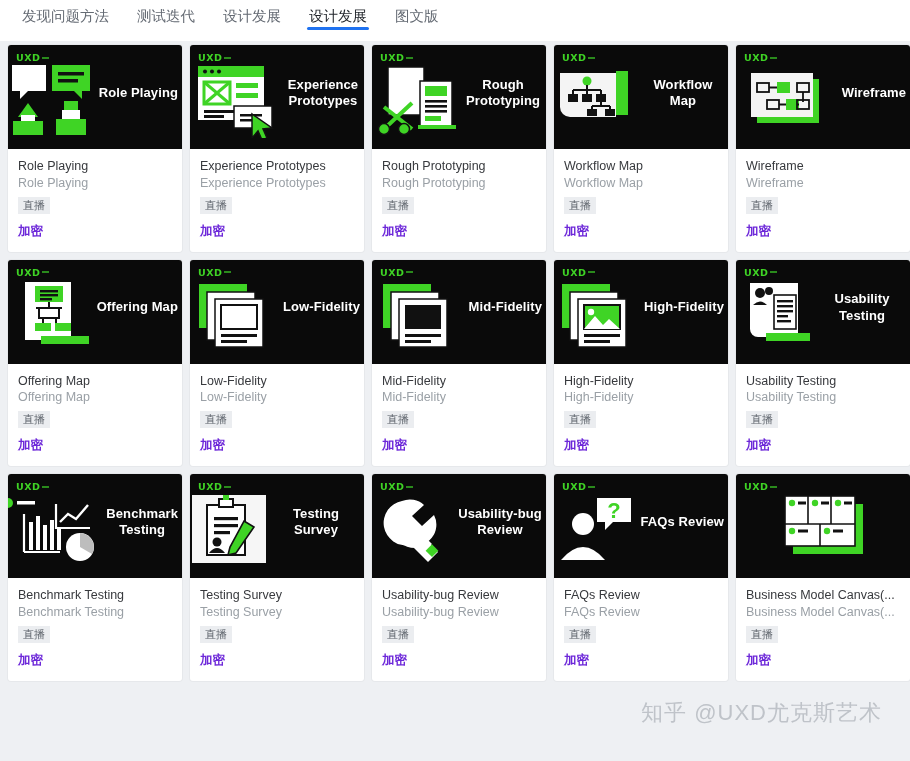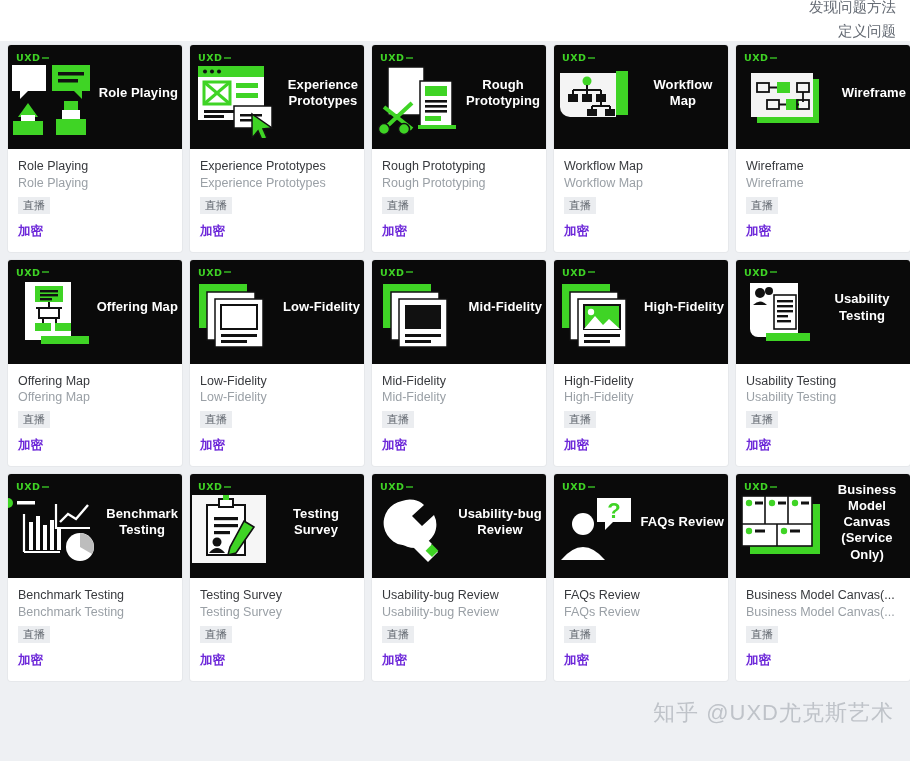--- a/index.html
+++ b/index.html
@@ -9,24 +9,23 @@
     font-family: "Liberation Sans", "DejaVu Sans", sans-serif;
     overflow: hidden;
   }
   #root { position: relative; width: 910px; height: 761px; }
 
   
   .tabbar {
     height: 41px;
     background: #ffffff;
     display: flex;
-    align-items: flex-end;
+    align-items: center;
     padding-left: 8px;
     gap: 0px;
-    flex-direction: column;
   }
   .tab {
     position: relative;
     font-size: 14.5px;
     color: #646a73;
     padding: 0 14px 9px 14px;
     line-height: 1;
     cursor: pointer;
     white-space: nowrap;
   }
@@ -122,38 +121,38 @@
   .lock {
     margin-top: 9px;
     font-size: 12.5px;
     font-weight: bold;
     color: #6d28d9;
   }
 
   
   .watermark {
     position: absolute;
-    right: 16px;
+    right: 28px;
     bottom: 33px;
     font-size: 22px;
     color: rgba(120,128,138,0.40);
     letter-spacing: 1px;
     pointer-events: none;
     white-space: nowrap;
   }
   svg { display: block; }
 </style>
 </head>
 <body>
 
 <div id="root">
 
   <div class="tabbar">
       <div class="tab">发现问题方法</div>
-      <div class="tab">定义问题</div>
+      <div class="tab">测试迭代</div>
       <div class="tab">设计发展</div>
       <div class="tab active">设计发展</div>
       <div class="tab">图文版</div>
     </div>
 
   <div class="grid">
       <div class="card">
         <div class="cover">
           <div class="logo">
             <span>UXD</span>
@@ -510,20 +509,19 @@
     <circle cx="36" cy="9" r="3.2" fill="#3fd425"></circle>
               <rect x="42" y="7.5" width="8" height="3" fill="#111111"></rect>
     <circle cx="59" cy="9" r="3.2" fill="#3fd425"></circle>
               <rect x="65" y="7.5" width="8" height="3" fill="#111111"></rect>
     <circle cx="13" cy="37" r="3.2" fill="#3fd425"></circle>
               <rect x="19" y="35.5" width="10" height="3" fill="#111111"></rect>
     <circle cx="48" cy="37" r="3.2" fill="#3fd425"></circle>
               <rect x="54" y="35.5" width="10" height="3" fill="#111111"></rect>
   </svg>
           </div>
-          <div class="cover-title">Business Model Canvas (Service Only)</div>
         </div>
         <div class="body"><div class="c-title">Business Model Canvas(...</div><div class="c-sub">Business Model Canvas(...</div><span class="badge">直播</span><div class="lock">加密</div></div>
       </div>
     </div>
 
   <div class="watermark">知乎 @UXD尤克斯艺术</div>
 </div>
 
 </body></html>

